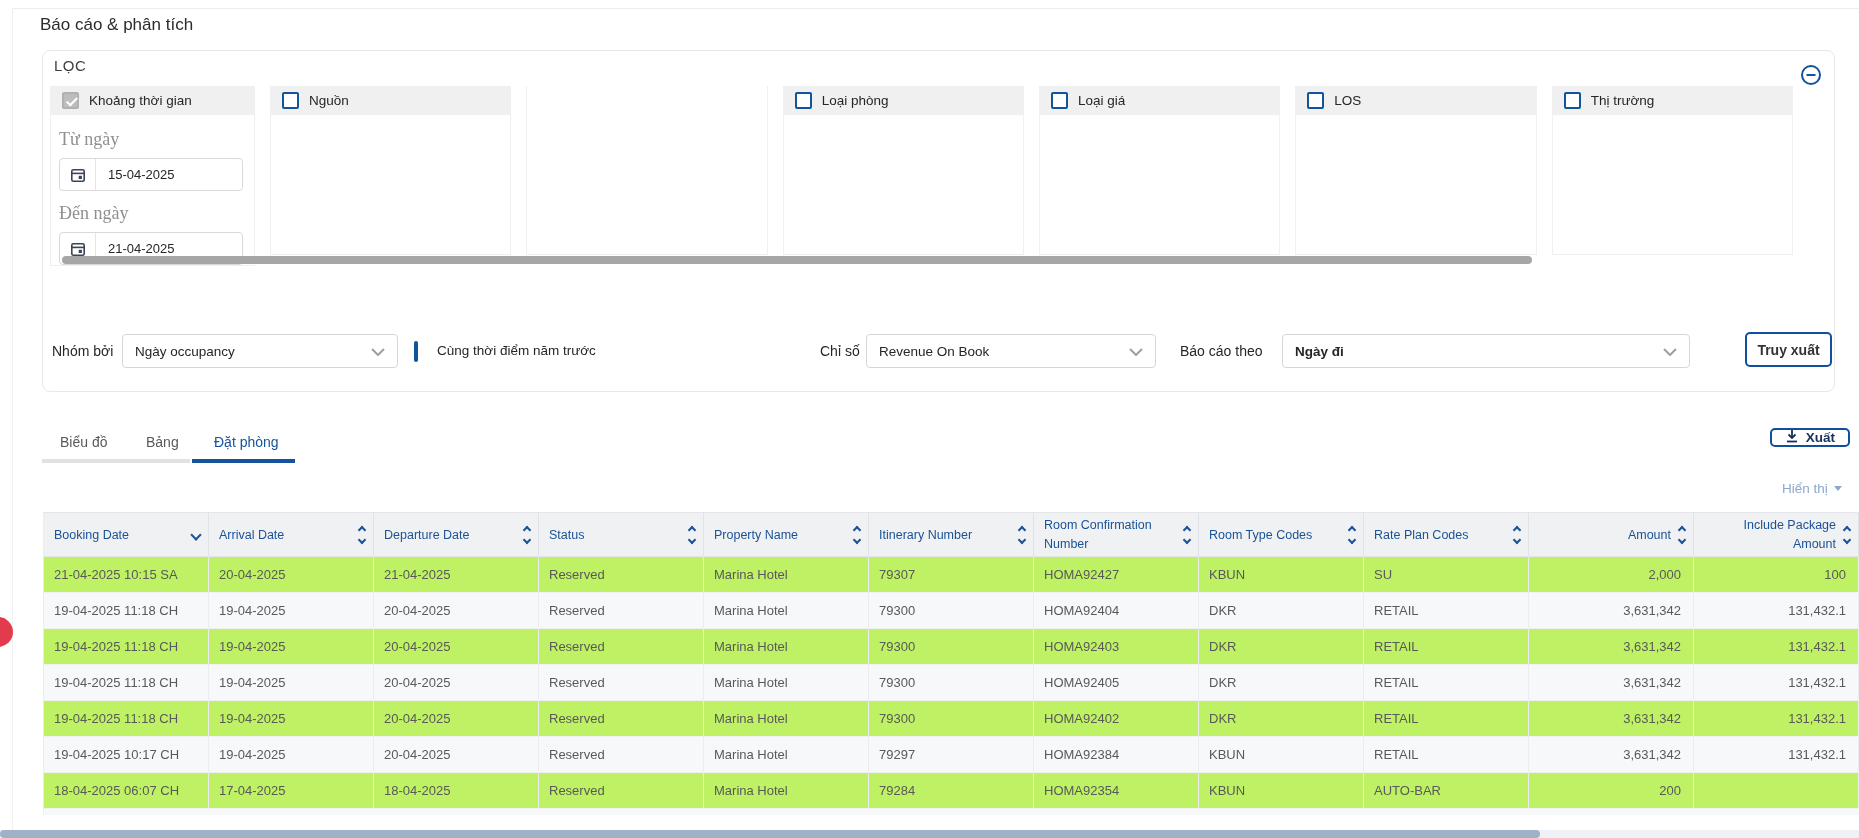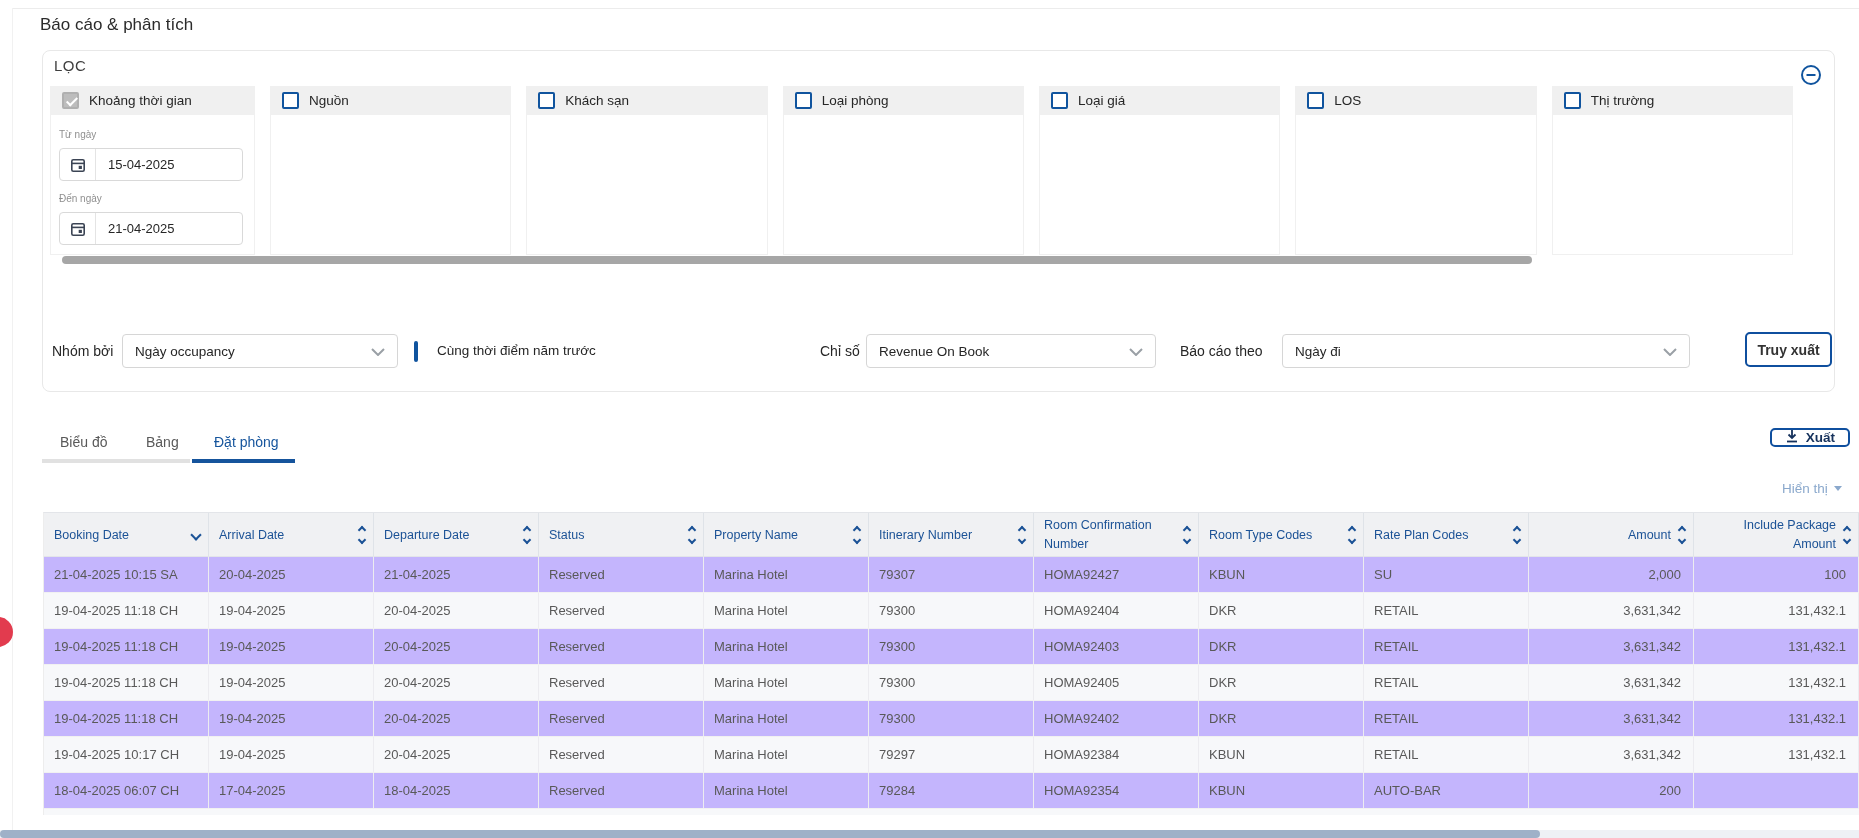--- a/index.html
+++ b/index.html
@@ -27,21 +27,21 @@
   .fbox-head .lbl { font-size:13.5px; color:#262626; }
   .fbox-body { flex:1; background:#fff; border:1px solid #f0f0f0; border-top:none; padding:0 8px; }
 
   .cb { width:17px; height:17px; border:2px solid #10549e; border-radius:2px;
     background:#fff; flex:none; position:relative; cursor:pointer; }
   .cb.checked-gray { background:#bdbdbd; border-color:#b0b0b0; }
   .cb.checked-gray::after { content:""; position:absolute; left:5px; top:1px;
     width:4px; height:9px; border-right:2px solid #fff; border-bottom:2px solid #fff;
     transform:rotate(45deg); }
 
-  .date-label { font-size:10px; color:#8f8f8f; }
+  .date-label { font-size:18px; color:#8f8f8f;font-family:Liberation Serif, serif; }
   .date-input { width:184px; height:33px; border:1px solid #d9d9d9; border-radius:4px;
     display:flex; align-items:center; background:#fff; }
   .date-input .ic { width:36px; height:100%; display:flex; align-items:center;
     justify-content:center; border-right:1px solid #e4e4e4; flex:none; }
   .date-input .val { padding-left:12px; font-size:13px; color:#262626; }
   .mt14{margin-top:14px;} .mt8{margin-top:8px;} .mt12{margin-top:12px;}
 
   .hscroll-thumb-filters { left:62px; top:256px; width:1470px; height:8px;
     background:#a6a6a6; border-radius:4px; }
 
@@ -79,21 +79,21 @@
   .th.right { justify-content:flex-end; gap:8px; }
   .th-lines { display:flex; flex-direction:column; gap:6px; line-height:13px; }
   .th.right .th-lines { text-align:right; }
   .sort { display:flex; flex-direction:column; align-items:center; gap:4px; flex:none; }
   .chev { display:block; width:6px; height:6px; border-right:2px solid #1b5296;
     border-bottom:2px solid #1b5296; }
   .chev.up { transform:rotate(-135deg); }
   .chev.down { transform:rotate(45deg); }
   .chev.big { width:8px; height:8px; }
 
-  .trow { display:flex; height:36px; background:#c4b5fd; border-bottom:1px solid #f1f1f1; }
+  .trow { display:flex; height:36px; background:#bef264; border-bottom:1px solid #f1f1f1; }
   .trow.alt { background:#f7f8fa; }
   .td { width:165px; flex:none; border-right:1px solid #ececf0; line-height:35px;
     padding:0 12px 0 10px; font-size:13px; color:#595959; white-space:nowrap; overflow:hidden; }
   .td.num { text-align:right; }
   .trow.partial { height:6px; border-bottom:none; }
 
   
   .hscroll-track-page { left:0; top:830px; width:1859px; height:8px; background:#eef1f5; }
   .hscroll-thumb-page { left:0; top:830px; width:1540px; height:8px;
     background:#9fb1c8; border-radius:4px; }
@@ -154,24 +154,20 @@
   </div>
 
   <div class="fbox grow">
     <div class="fbox-head">
       <span class="cb"></span>
       <span class="lbl">Nguồn</span>
     </div>
     <div class="fbox-body"></div>
   </div>
   <div class="fbox grow">
-    <div class="fbox-head">
-      <span class="cb"></span>
-      <span class="lbl">Khách sạn</span>
-    </div>
     <div class="fbox-body"></div>
   </div>
   <div class="fbox grow">
     <div class="fbox-head">
       <span class="cb"></span>
       <span class="lbl">Loại phòng</span>
     </div>
     <div class="fbox-body"></div>
   </div>
   <div class="fbox grow">
@@ -216,21 +212,21 @@
 <div class="abs select" style="left:866px; width:290px;">
   <span class="sval">Revenue On Book</span>
   <span>
     <svg width="14" height="8" viewBox="0 0 14 8">
         <path d="M1 1l6 6 6-6" fill="none" stroke="#9aa0a6" stroke-width="2"></path>
       </svg>
   </span>
 </div>
 
 <div class="abs ctl-label" style="left:1180px;">Báo cáo theo</div>
-<div class="abs select" style="left:1282px; width:408px;">
+<div class="abs select" style="left:1282px; width:408px;font-weight:bold;">
   <span class="sval">Ngày đi</span>
   <span>
     <svg width="14" height="8" viewBox="0 0 14 8">
         <path d="M1 1l6 6 6-6" fill="none" stroke="#9aa0a6" stroke-width="2"></path>
       </svg>
   </span>
 </div>
 
 <button class="abs btn-primary-outline truy-xuat">
   <span>Truy xuất</span>

